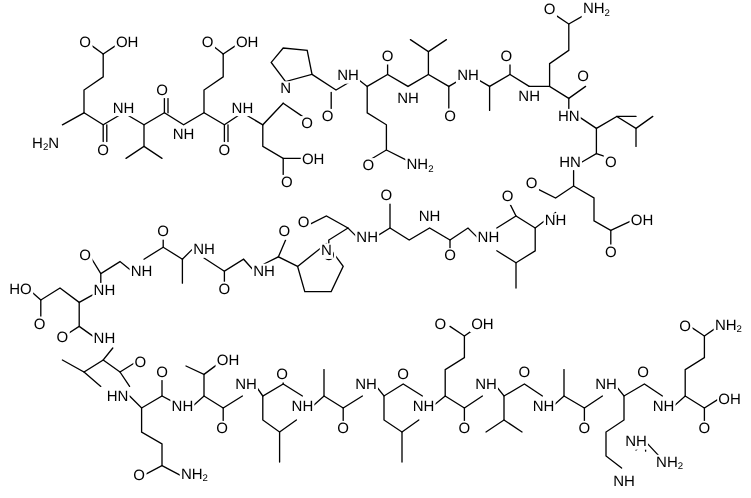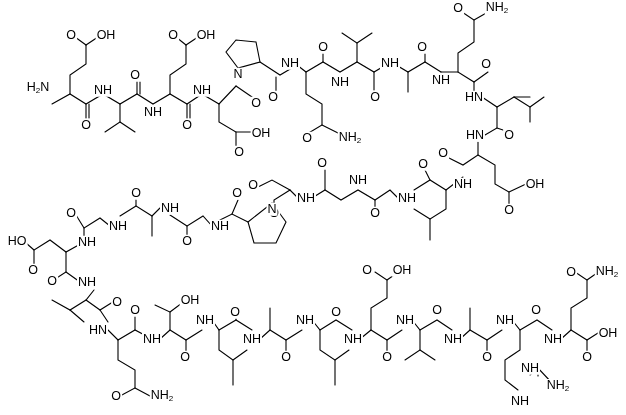--- a/index.html
+++ b/index.html
@@ -133,21 +133,21 @@
     <polyline class="bond" points="530,375 538,368 552,383"></polyline>
       <line class="bond" x1="538" y1="368" x2="538" y2="376"></line>
     <polyline class="bond" points="561,339 571,330 587,340 598,333"></polyline>
     <line class="bond" x1="587" y1="340" x2="587" y2="351"></line>
     <polyline class="bond" points="571,330 571,308 587,298 587,280 575,272"></polyline>
       <line class="bond" x1="587" y1="280" x2="597" y2="273"></line>
   </svg>
   <div id="labels">
       <div class="atom" style="left: 106px; top: 35px;">OH</div>
       <div class="atom" style="left: 71px; top: 35px;">O</div>
-      <div class="atom" style="left: 38px; top: 88px;">H<sub>2</sub>N</div>
+      <div class="atom" style="left: 38px; top: 120px;">H<sub>2</sub>N</div>
       <div class="atom" style="left: 86px; top: 125px;">O</div>
       <div class="atom" style="left: 103px; top: 90px;">NH</div>
       <div class="atom" style="left: 135px; top: 75px;">O</div>
       <div class="atom" style="left: 153px; top: 112px;">NH</div>
       <div class="atom" style="left: 173px; top: 35px;">O</div>
       <div class="atom" style="left: 206px; top: 35px;">OH</div>
       <div class="atom" style="left: 187px; top: 125px;">O</div>
       <div class="atom" style="left: 202px; top: 90px;">NH</div>
       <div class="atom" style="left: 238px; top: 74px;">N</div>
       <div class="atom" style="left: 256px; top: 103px;">O</div>

